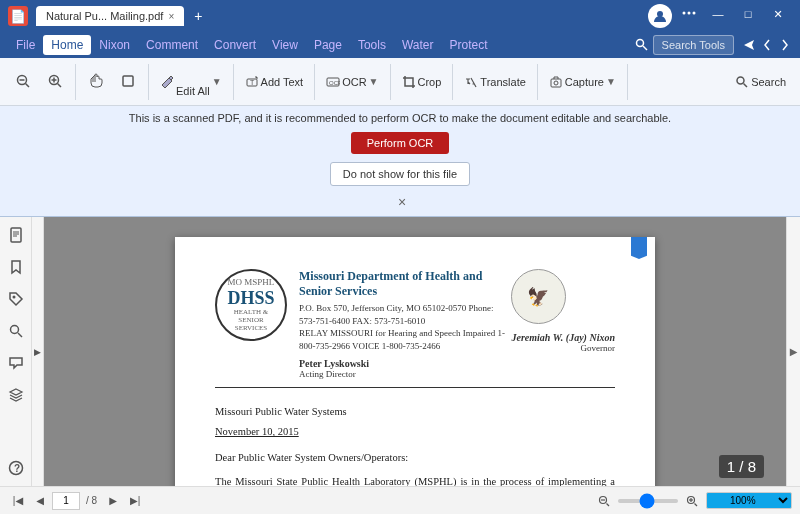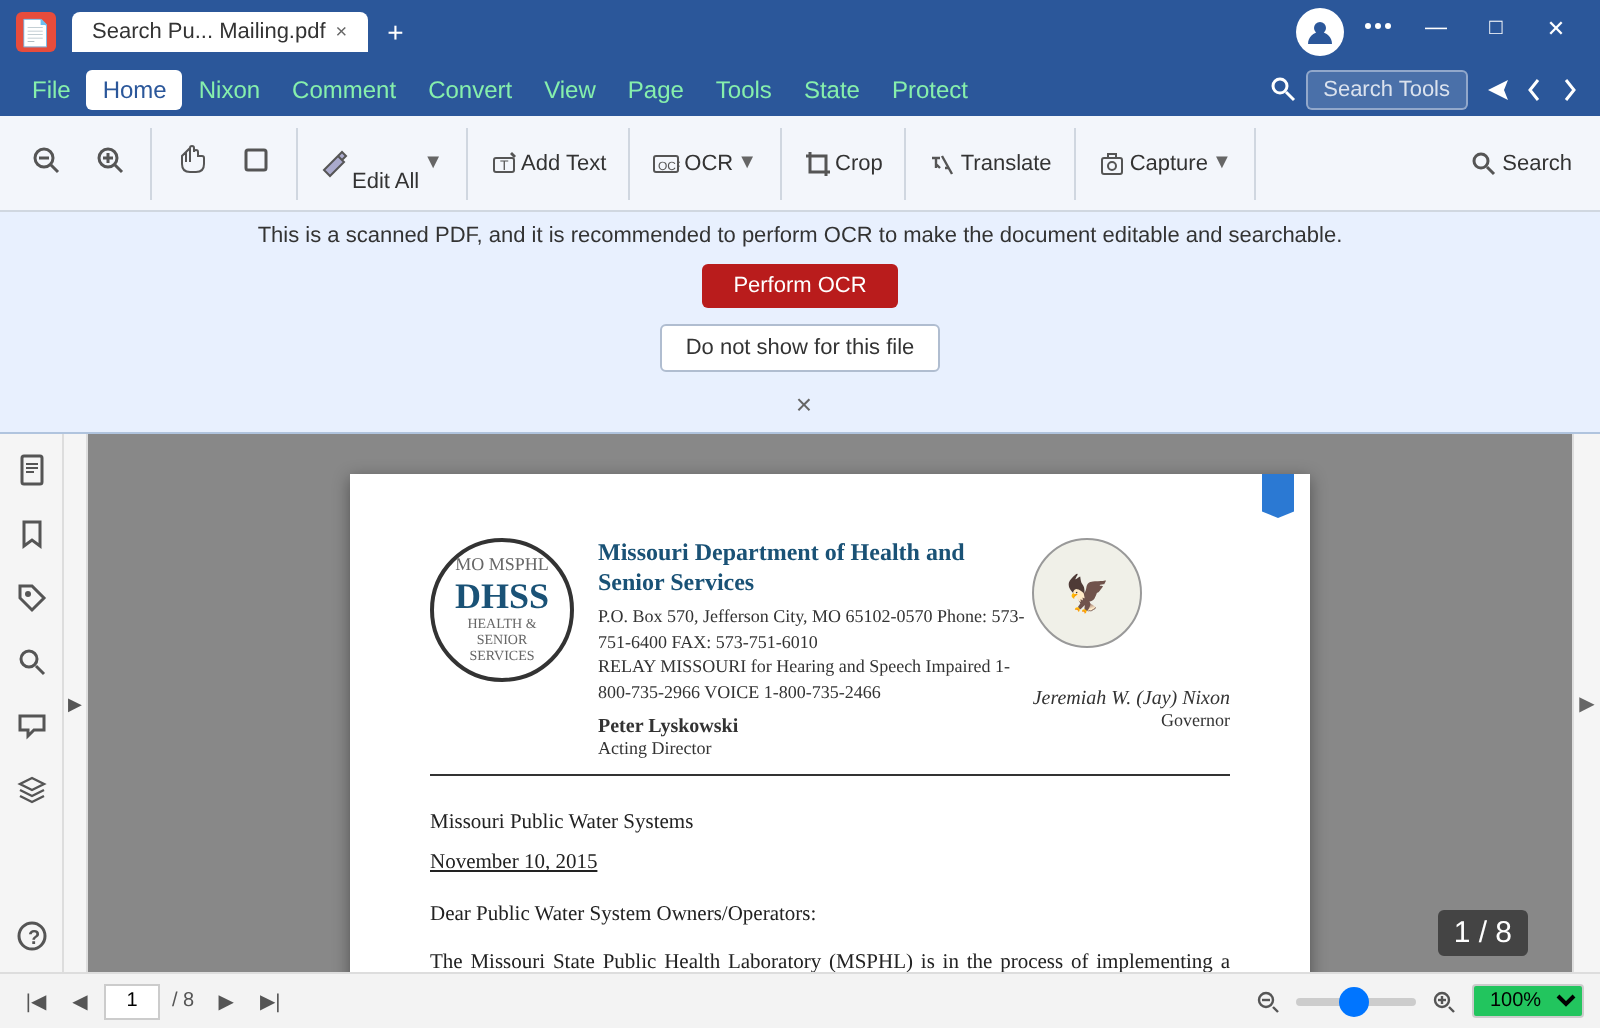--- a/index.html
+++ b/index.html
@@ -11,21 +11,21 @@
     .titlebar-tabs { display: flex; align-items: center; gap: 2px; margin-right: 8px; }
     .titlebar-tab { background: #fff; color: #333; padding: 4px 10px; border-radius: 4px 4px 0 0; font-size: 11px; display: flex; align-items: center; gap: 5px; }
     .titlebar-tab-close { color: #666; font-size: 10px; cursor: pointer; }
     .titlebar-tab-add { background: transparent; color: white; padding: 4px 8px; font-size: 14px; cursor: pointer; }
     .titlebar-controls { display: flex; gap: 2px; margin-left: auto; }
     .title-btn { width: 28px; height: 20px; display: flex; align-items: center; justify-content: center; color: white; font-size: 11px; cursor: pointer; border-radius: 2px; }
     .user-icon { width: 24px; height: 24px; border-radius: 50%; background: #fff; display: flex; align-items: center; justify-content: center; margin-right: 6px; }
 
     
     .menubar { height: 26px; background: #2b579a; display: flex; align-items: center; padding: 0 8px; }
-    .menu-item { color: #86efac; padding: 3px 8px; font-size: 12px; cursor: pointer; border-radius: 3px; }
+    .menu-item { color: #c4b5fd; padding: 3px 8px; font-size: 12px; cursor: pointer; border-radius: 3px; }
     .menu-item.active { background: white; color: #2b579a; }
 
     
     .ribbon { background: #f3f6fb; border-bottom: 1px solid #d0d7e0; padding: 4px 8px; display: flex; align-items: center; gap: 2px; }
     .ribbon-btn { display: flex; flex-direction: column; align-items: center; padding: 3px 5px; border-radius: 3px; cursor: pointer; border: 1px solid transparent; font-size: 10px; color: #333; min-width: 30px; }
     .ribbon-btn-row { display: flex; align-items: center; gap: 2px; padding: 2px 4px; border-radius: 3px; cursor: pointer; color: #333; font-size: 11px; }
     .ribbon-separator { width: 1px; height: 36px; background: #d0d7e0; margin: 0 3px; }
     .ribbon-search { display: flex; align-items: center; background: white; border: 1px solid #b0bdd0; border-radius: 3px; padding: 3px 8px; gap: 5px; font-size: 11px; color: #666; margin-left: auto; }
 
     
@@ -52,52 +52,52 @@
     .pdf-logo { width: 72px; height: 72px; border-radius: 50%; border: 2px solid #333; display: flex; align-items: center; justify-content: center; margin-right: 12px; flex-shrink: 0; background: #fff; overflow: hidden; }
     .pdf-logo-inner { font-size: 18px; font-weight: bold; color: #1a5276; text-align: center; line-height: 1.2; }
     .pdf-header-text { flex: 1; }
     .pdf-header-title { font-size: 12px; font-weight: bold; color: #1a5276; margin-bottom: 3px; }
     .pdf-header-sub { font-size: 9px; color: #333; line-height: 1.4; }
     .pdf-header-right { text-align: right; }
     .pdf-header-seal { width: 55px; height: 55px; border-radius: 50%; background: #f0f0e8; border: 1px solid #999; display: flex; align-items: center; justify-content: center; font-size: 8px; color: #555; text-align: center; }
 
     .pdf-name { font-size: 10px; font-weight: bold; color: #333; margin-top: 4px; }
     .pdf-title-role { font-size: 9px; color: #333; }
-    .pdf-governor { font-size: 10px; font-weight: normal; color: #333; margin-top: 20px; font-style: italic; }
+    .pdf-governor { font-size: 10px; font-weight: bold; color: #333; margin-top: 8px; font-style: italic; }
 
     .pdf-body { font-size: 10.5px; line-height: 1.5; color: #222; }
     .pdf-body p { margin-bottom: 8px; text-align: justify; }
 
     
     .bottom-bar { height: 28px; background: #f3f3f3; border-top: 1px solid #ddd; display: flex; align-items: center; padding: 0 8px; gap: 4px; }
     .bottom-nav { display: flex; align-items: center; gap: 2px; }
     .bottom-nav-btn { width: 20px; height: 20px; display: flex; align-items: center; justify-content: center; cursor: pointer; color: #555; font-size: 10px; border-radius: 2px; }
     .page-input { width: 28px; height: 18px; text-align: center; border: 1px solid #ccc; font-size: 10px; background: white; }
     .page-total { font-size: 10px; color: #555; margin: 0 4px; }
     .zoom-area { display: flex; align-items: center; gap: 4px; margin-left: auto; }
     .zoom-slider { width: 60px; height: 4px; background: #ccc; border-radius: 2px; appearance: none; cursor: pointer; }
-    .zoom-select { border: 1px solid #ccc; background: #22c55e; font-size: 10px; padding: 1px 4px; border-radius: 2px; }
+    .zoom-select { border: 1px solid #ccc; background: #0ea5e9; font-size: 10px; padding: 1px 19px; border-radius: 2px; }
     .page-indicator { background: rgba(0,0,0,0.5); color: white; font-size: 15px; padding: 3px 8px; border-radius: 3px; position: absolute; bottom: 8px; right: 22px; }
 
     
     .pdf-bookmark { position: absolute; top: 0; right: 8px; width: 16px; height: 22px; background: #2b79d3; clip-path: polygon(0 0, 100% 0, 100% 85%, 50% 100%, 0 85%); }
 
     .left-expand { width: 12px; background: #f5f5f5; border-right: 1px solid #ddd; display: flex; align-items: center; justify-content: center; cursor: pointer; color: #555; font-size: 9px; }
     .help-icon { margin-top: auto; }
   </style>
 </head>
 <body>
 
 <div class="titlebar">
   <div class="titlebar-icon">
     <span style="font-size:13px;">📄</span>
   </div>
   <div class="titlebar-tabs">
     <div class="titlebar-tab">
-      <span>Search Pu... Mailing.pdf</span>
+      <span>Natural Pu... Mailing.pdf</span>
       <span class="titlebar-tab-close">×</span>
     </div>
     <div class="titlebar-tab-add">+</div>
   </div>
   <div class="titlebar-controls">
     <div class="user-icon">
       <svg width="14" height="14" viewBox="0 0 14 14">
           <circle cx="7" cy="5" r="3" fill="#2b579a"></circle>
           <path d="M1 13c0-3.3 2.7-6 6-6s6 2.7 6 6" fill="#2b579a"></path>
         </svg>
@@ -115,21 +115,21 @@
 
 <div class="menubar">
   <div class="menu-item">File</div>
   <div class="menu-item active">Home</div>
   <div class="menu-item">Nixon</div>
   <div class="menu-item">Comment</div>
   <div class="menu-item">Convert</div>
   <div class="menu-item">View</div>
   <div class="menu-item">Page</div>
   <div class="menu-item">Tools</div>
-  <div class="menu-item">State</div>
+  <div class="menu-item">Water</div>
   <div class="menu-item">Protect</div>
   <div style="margin-left:auto;display:flex;align-items:center;gap:4px;">
     <svg width="14" height="14" viewBox="0 0 14 14">
         <circle cx="5" cy="5" r="3.5" stroke="white" stroke-width="1.5" fill="none"></circle>
         <line x1="8" y1="8" x2="12" y2="12" stroke="white" stroke-width="1.5"></line>
       </svg>
     <div class="ribbon-search" style="background:rgba(255,255,255,0.15);border-color:rgba(255,255,255,0.4);">
       <span style="color:rgba(255,255,255,0.8);font-size:11px;">Search Tools</span>
     </div>
     <svg width="14" height="14" viewBox="0 0 14 14" style="cursor:pointer;margin-left:4px;">

